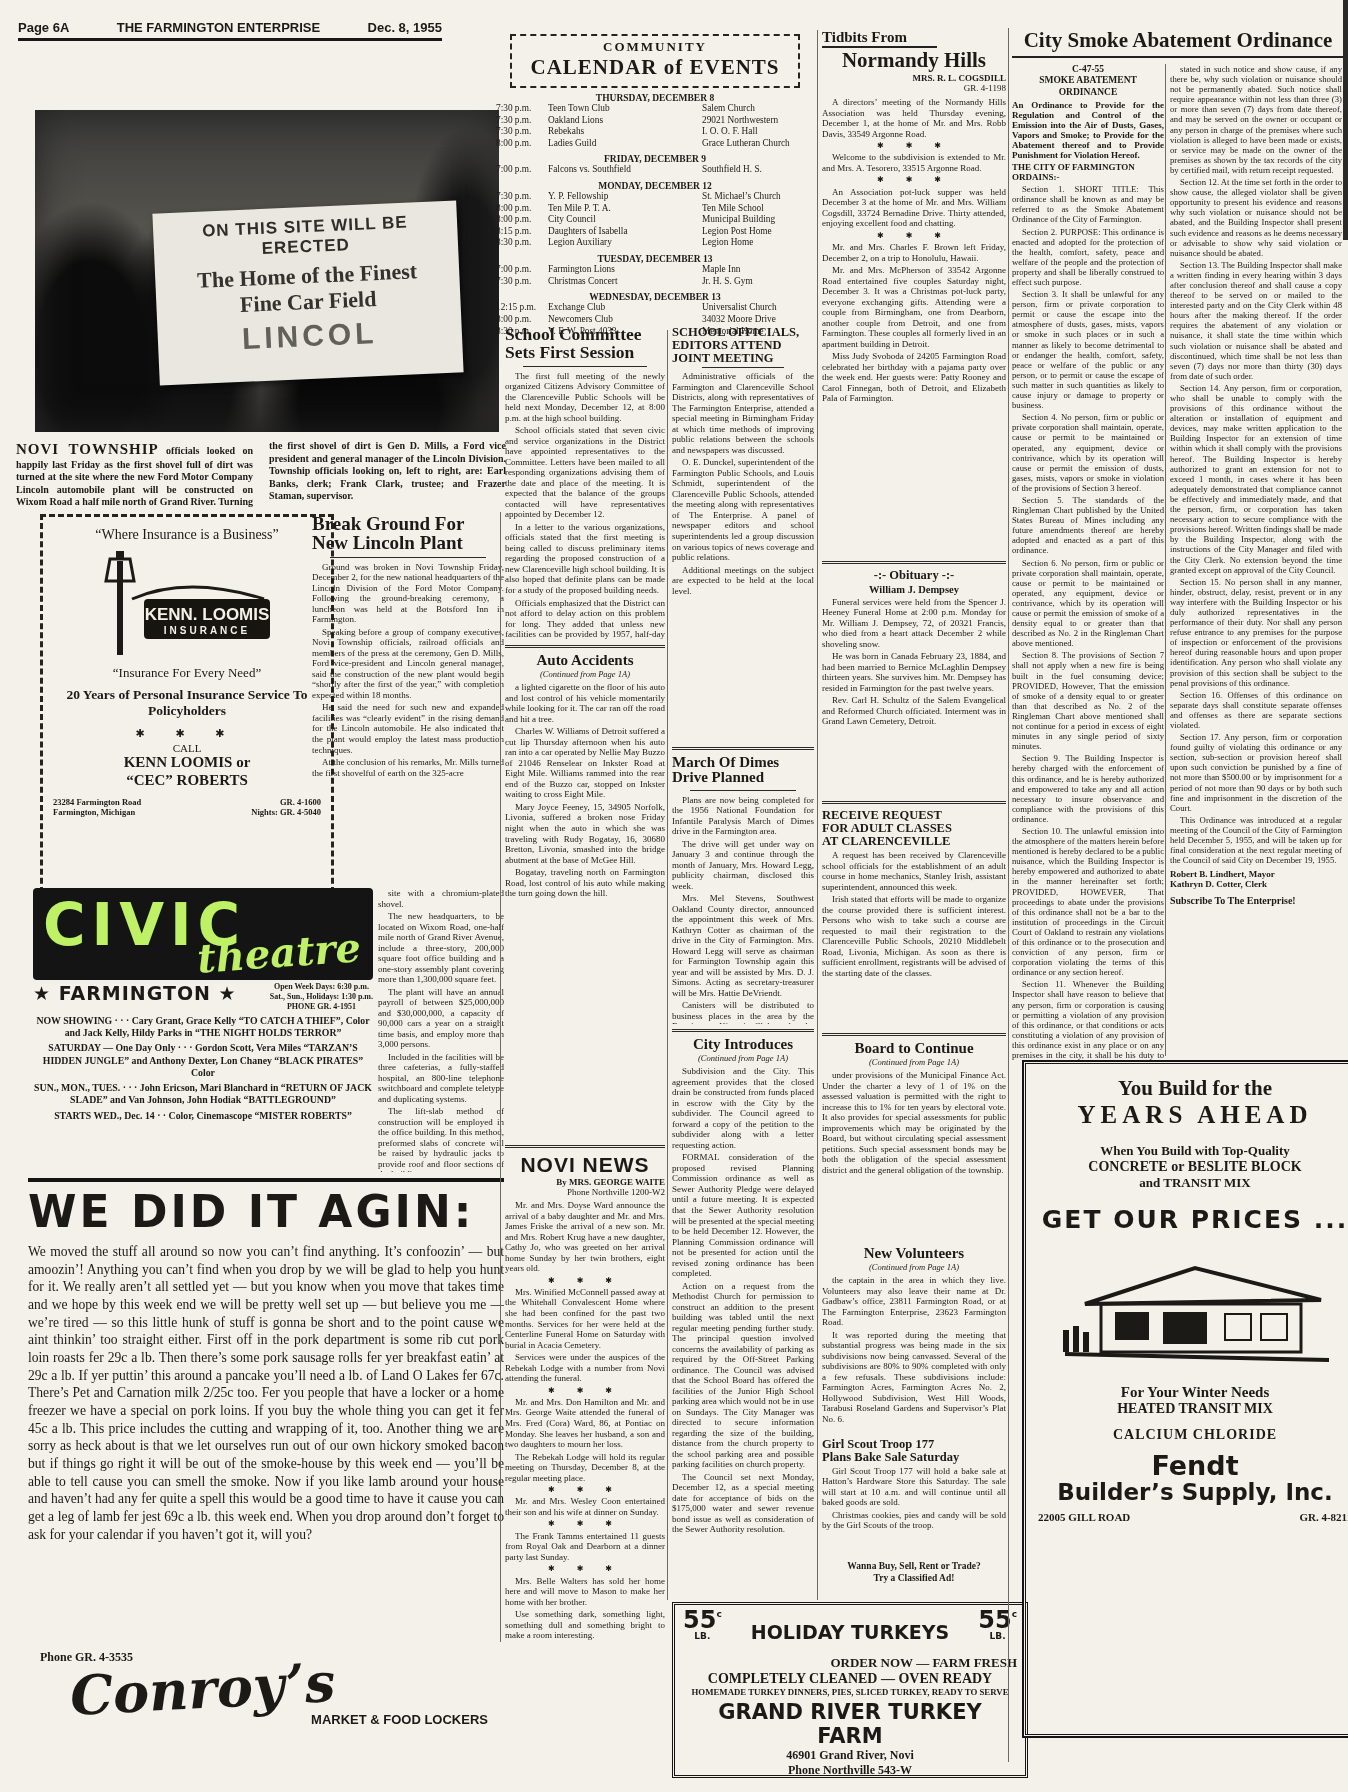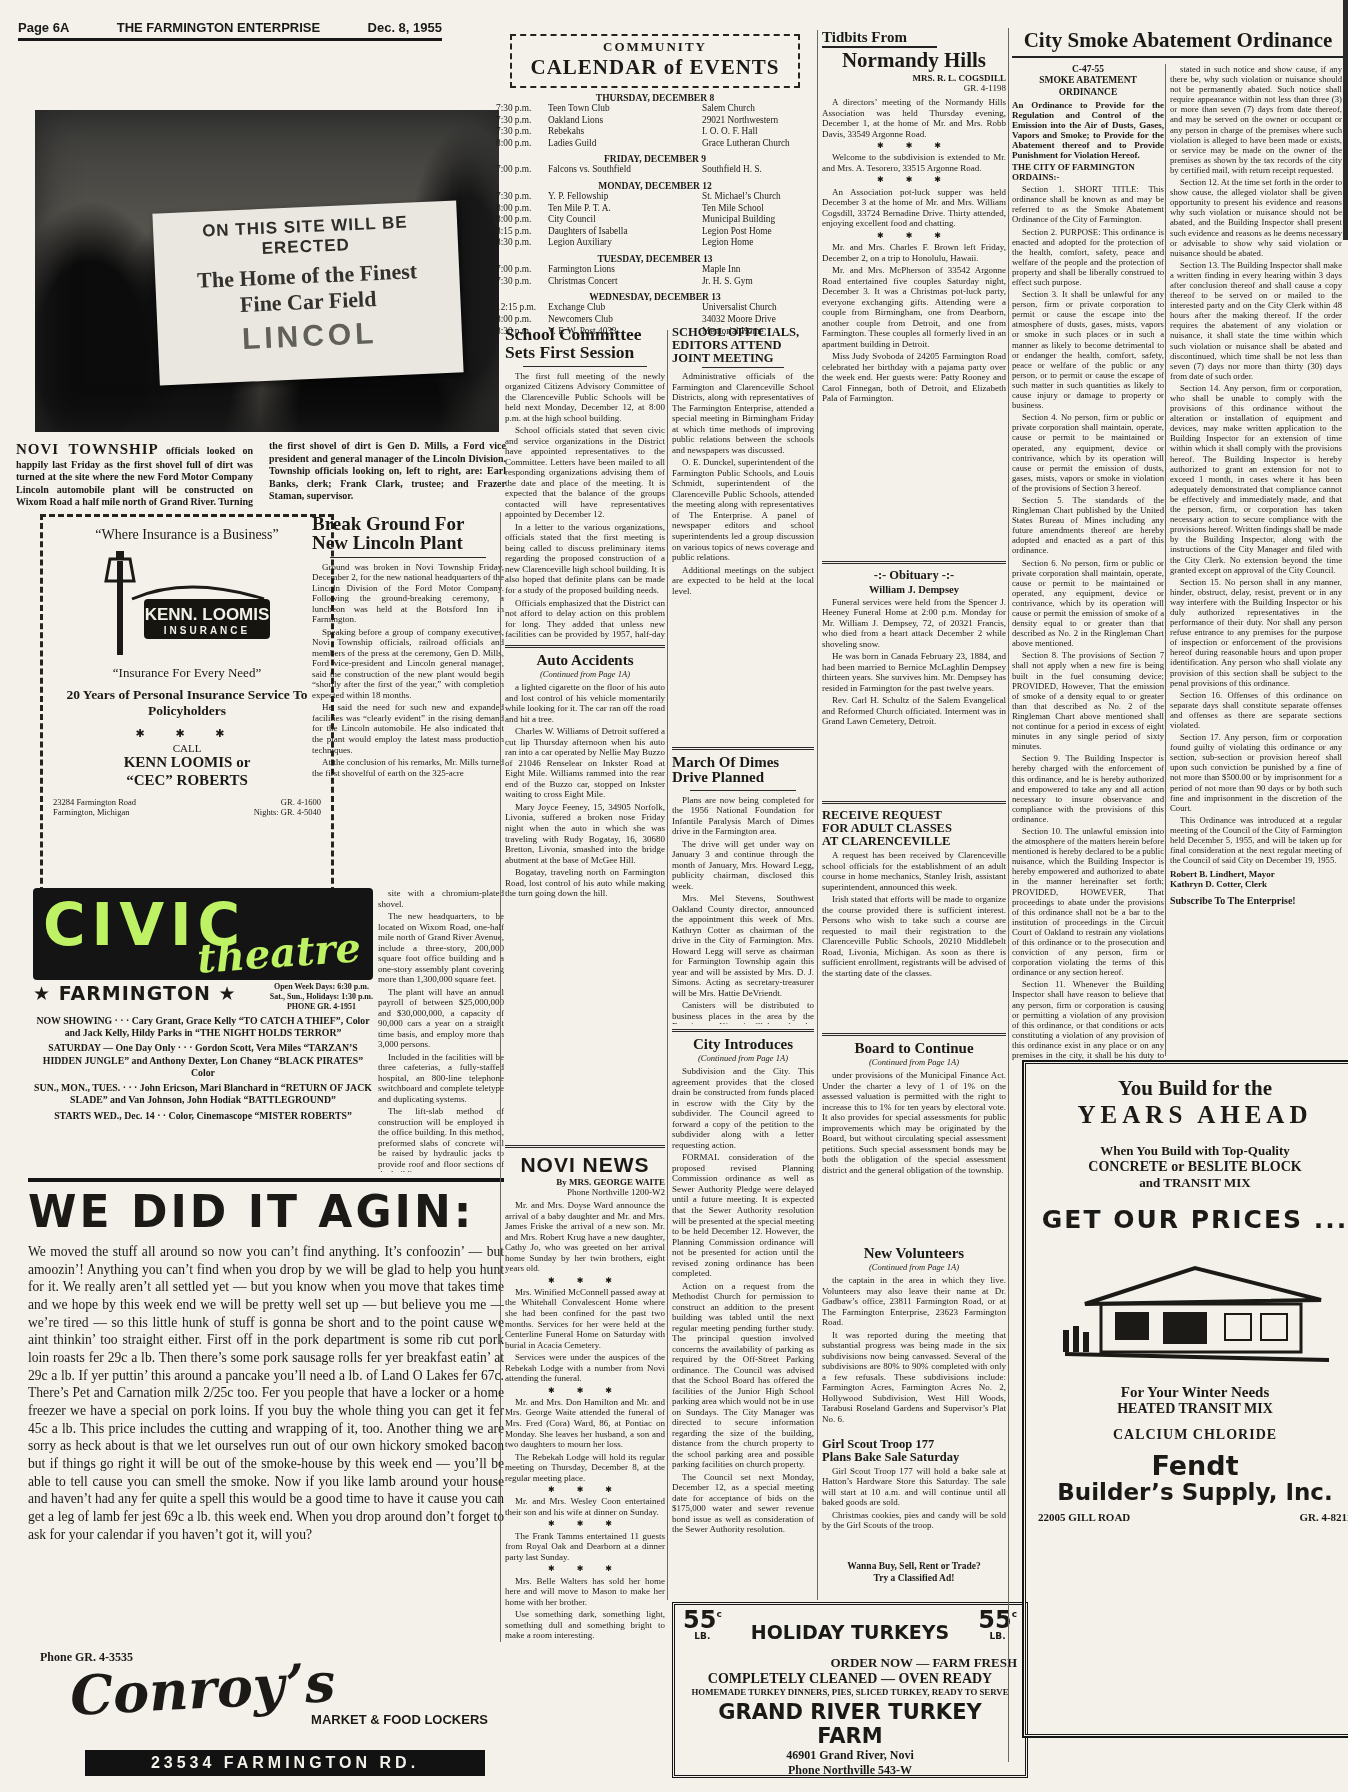--- a/index.html
+++ b/index.html
@@ -38,21 +38,21 @@
   .body-text p.stars{text-indent:0;text-align:center;letter-spacing:10px;font-size:8px;margin:2px 0;}
   .clip{overflow:hidden;}
   
   .loomis{left:40px;top:514px;width:268px;height:366px;border:3px dashed #25241f;padding:8px 10px;text-align:center;}
   .loomis .q1{font-size:14px;margin-top:2px;}
   .loomis .q2{font-size:13px;margin-top:6px;}
   .loomis .svc{font-size:13.5px;font-weight:bold;margin-top:6px;line-height:1.2;}
   .loomis .st{letter-spacing:14px;margin:8px 0 2px;font-size:11px;}
   .loomis .call{font-size:11px;margin-top:2px;}
   .loomis .nm{font-size:15px;font-weight:bold;line-height:1.15;}
-  .loomis .foot{display:flex;justify-content:space-between;font-size:8.5px;font-weight:normal;text-align:left;margin-top:8px;}
+  .loomis .foot{display:flex;justify-content:space-between;font-size:8.5px;font-weight:bold;text-align:left;margin-top:8px;}
   .lampsign{margin:4px auto 0;}
   
   .bg1{left:312px;top:514px;width:192px;height:366px;}
   .bg1 .headline{font-size:19px;}
   .bg2{left:378px;top:888px;width:126px;height:284px;}
   
   .civic{left:33px;top:888px;width:340px;height:282px;}
   .civic-logo{background:#141414;color:#bef264;height:92px;position:relative;border-radius:4px;}
   .civic-logo .c1{position:absolute;left:10px;top:8px;font-family:"DejaVu Sans",sans-serif;font-weight:900;
                   font-size:58px;letter-spacing:6px;line-height:1;}
@@ -236,21 +236,20 @@
     <div class="headline">WE DID IT AGIN:</div>
     <div class="body-text">
         <p>We moved the stuff all around so now you can’t find anything. It’s confoozin’ — but amoozin’! Anything you can’t find when you drop by we will be glad to help you hunt for it.  We really aren’t all settled yet — but you know when you move that takes time and we hope by this week end we will be pretty well set up — but believe you me — we’re tired — so this little hunk of stuff is gonna be short and to the point cause we aint thinkin’ too straight either.  First off in the pork department is some rib cut pork loin roasts fer 29c a lb.  Then there’s some pork sausage rolls fer yer breakfast eatin’ at 29c a lb.  If yer puttin’ this around a pancake you’ll need a lb. of Land O Lakes fer 67c.  There’s Pet and Carnation milk 2/25c too.  Fer you people that have a locker or a home freezer we have a special on pork loins.  If you buy the whole thing you can get it fer 45c a lb.  This price includes the cutting and wrapping of it, too.  Another thing we are sorry as heck about is that we let ourselves run out of our own hickory smoked bacon but if things go right it will be out of the smoke-house by this week end — you’ll be able to tell cause you can smell the smoke.  Now if you like lamb around your house and haven’t had any fer quite a spell this would be a good time to have it cause you can get a leg of lamb fer jest 69c a lb. this week end.  When you drop around don’t forget to ask for your calendar if you haven’t got it, will you?</p>
       </div>
   </div>
 
   <div class="abs conroys">
     <div class="ph">Phone GR. 4-3535</div>
     <div class="logo">Conroy’s</div>
     <div class="tag">MARKET &amp; FOOD LOCKERS</div>
-    <div class="bar">23534 FARMINGTON RD.</div>
   </div>
 
   <div class="abs calendar">
     <div class="cal-title">
       <div class="k">COMMUNITY</div>
       <div class="t">CALENDAR of EVENTS</div>
     </div>
     <div>
         <div class="day-head">THURSDAY, DECEMBER 8</div>
         <div class="cal-row">

